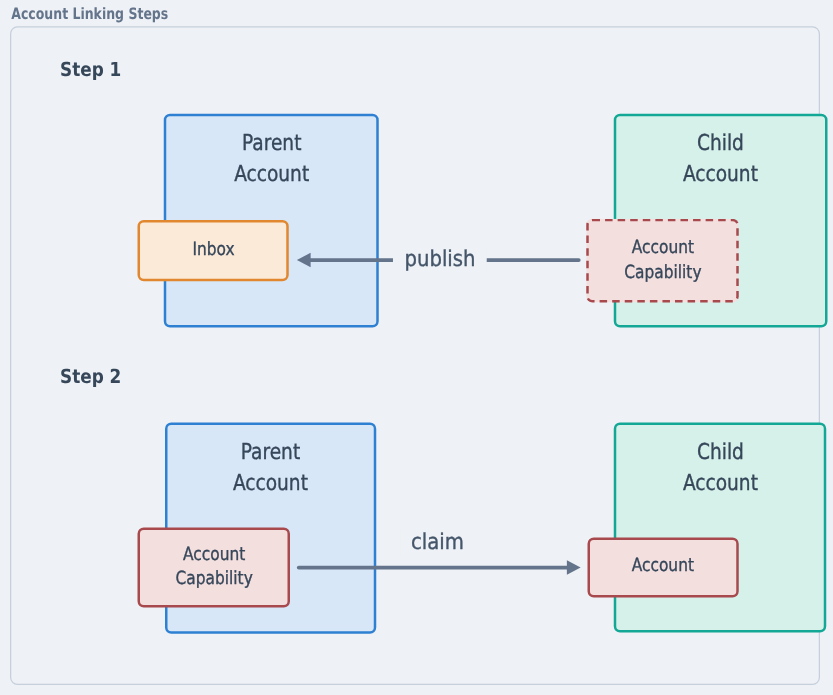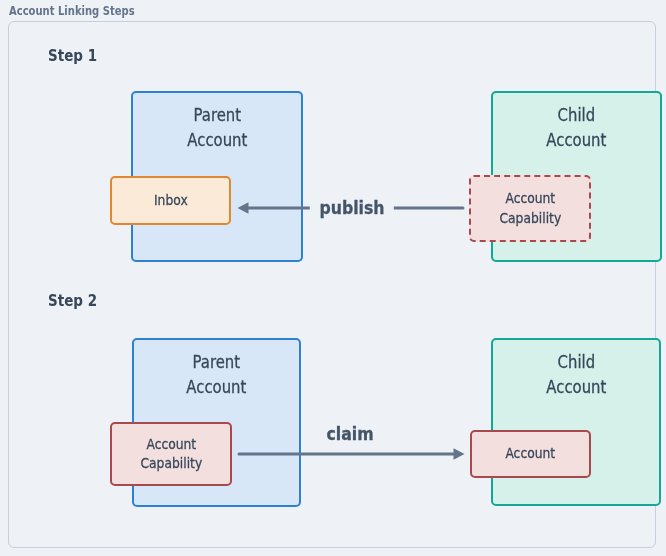--- a/index.html
+++ b/index.html
@@ -138,21 +138,21 @@
   }
   .edge-head {
     fill: var(--arrow-color);
   }
   .edge-label {
     position: absolute;
     transform: translate(-50%, -50%);
     background: var(--container-bg);
     padding: 0 6px;
     font-size: 17.5px;
-    font-weight: 700;
+    font-weight: 400;
     color: var(--label-color);
     white-space: nowrap;
     text-align: center;
   }
   .edge-label > span {
     display: inline-block;
     transform: scaleX(0.9);
     transform-origin: center;
   }
   #publish-label { left: 352px; top: 208px; }

